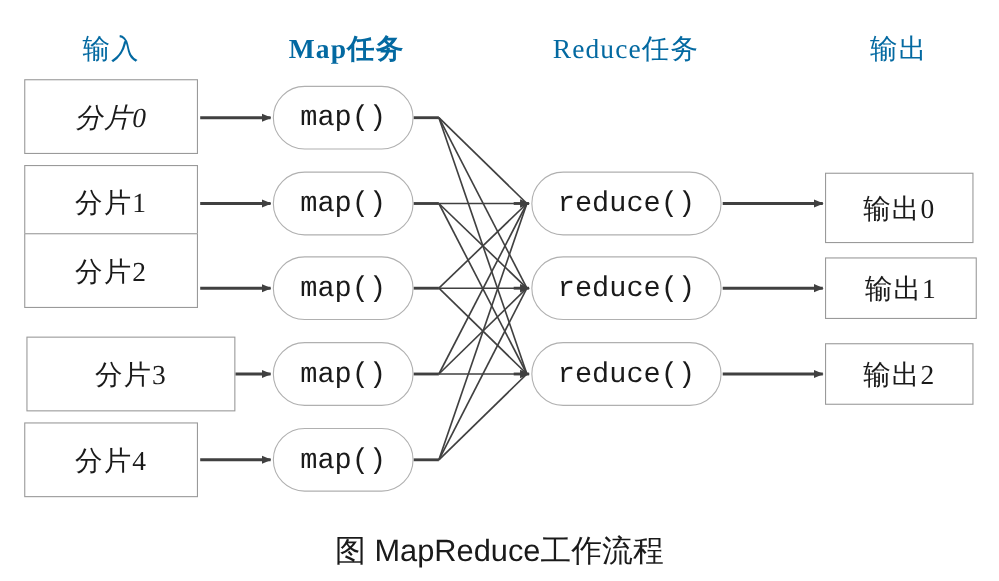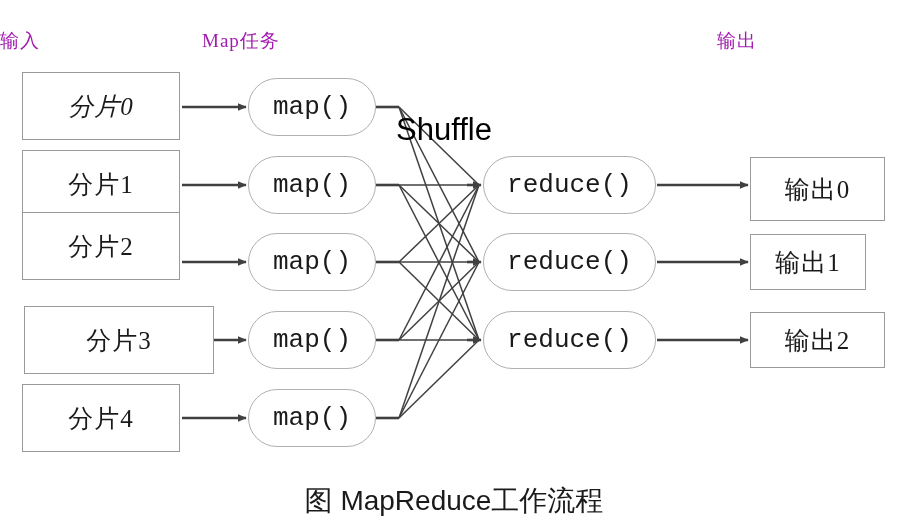--- a/index.html
+++ b/index.html
@@ -16,24 +16,24 @@
     overflow: hidden;
   }
   svg.layer {
     position: absolute;
     top: 0; left: 0;
     width: 908px;
     height: 528px;
   }
   .col-header {
     position: absolute;
-    text-align: left;
+    text-align: center;
     font-family: "Liberation Serif", "DejaVu Serif", serif;
-    font-size: 19px;
-    color: #a21caf;
+    font-size: 25px;
+    color: #0369a1;
     letter-spacing: 1px;
     white-space: nowrap;
   }
   .node {
     position: absolute;
     display: flex;
     align-items: center;
     justify-content: center;
     box-sizing: border-box;
     color: #1a1a1a;
@@ -69,21 +69,22 @@
     color: #1a1a1a;
     white-space: nowrap;
   }
 </style>
 </head>
 <body>
 
 <div id="diagram-root">
 
   <div class="col-header" style="left:0;width:202px;top:28px;">输入</div>
-  <div class="col-header" style="left:202px;width:200px;top:28px;">Map任务</div>
+  <div class="col-header" style="left:215px;width:200px;top:28px;font-weight:bold;">Map任务</div>
+  <div class="col-header" style="left:459px;width:220px;top:28px;">Reduce任务</div>
   <div class="col-header" style="left:717px;width:200px;top:28px;">输出</div>
 
   <svg class="layer" viewBox="0 0 908 528" xmlns="http://www.w3.org/2000/svg">
     <defs>
       <marker id="arrow" markerWidth="9" markerHeight="9" refX="8.2" refY="4.5" orient="auto" markerUnits="userSpaceOnUse">
         <path d="M0,0.7 L9,4.5 L0,8.3 Z" fill="#404040"></path>
       </marker>
       <marker id="arrowSm" markerWidth="8" markerHeight="8" refX="7.4" refY="4" orient="auto" markerUnits="userSpaceOnUse">
         <path d="M0,0.6 L8,4 L0,7.4 Z" fill="#404040"></path>
       </marker>
@@ -174,25 +175,24 @@
         <span>reduce()</span>
       </div>
       <div class="node pill-node" style="left: 483px; top: 311px; width: 173px; height: 58px; border-radius: 29px;">
         <span>reduce()</span>
       </div>
     </div>
   <div id="output-layer">
       <div class="node rect-node" style="left: 750px; top: 157px; width: 135px; height: 64px;">
         <span>输出0</span>
       </div>
-      <div class="node rect-node" style="left: 750px; top: 234px; width: 116px; height: 56px;">
+      <div class="node rect-node" style="left: 750px; top: 234px; width: 138px; height: 56px;">
         <span>输出1</span>
       </div>
       <div class="node rect-node" style="left: 750px; top: 312px; width: 135px; height: 56px;">
         <span>输出2</span>
       </div>
     </div>
 
-  <div class="shuffle-label" style="left: 396px; top: 112px;">Shuffle</div>
 
   <div class="caption" style="top: 482px; left: 0px;">图 MapReduce工作流程</div>
 
 </div>
 
 </body></html>

